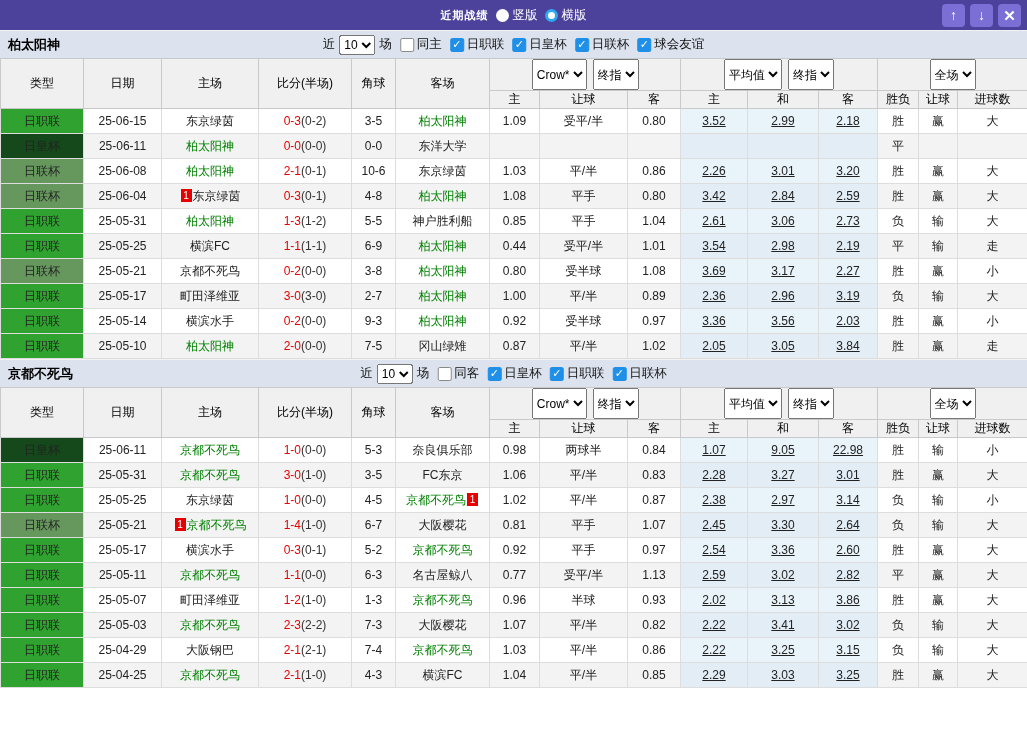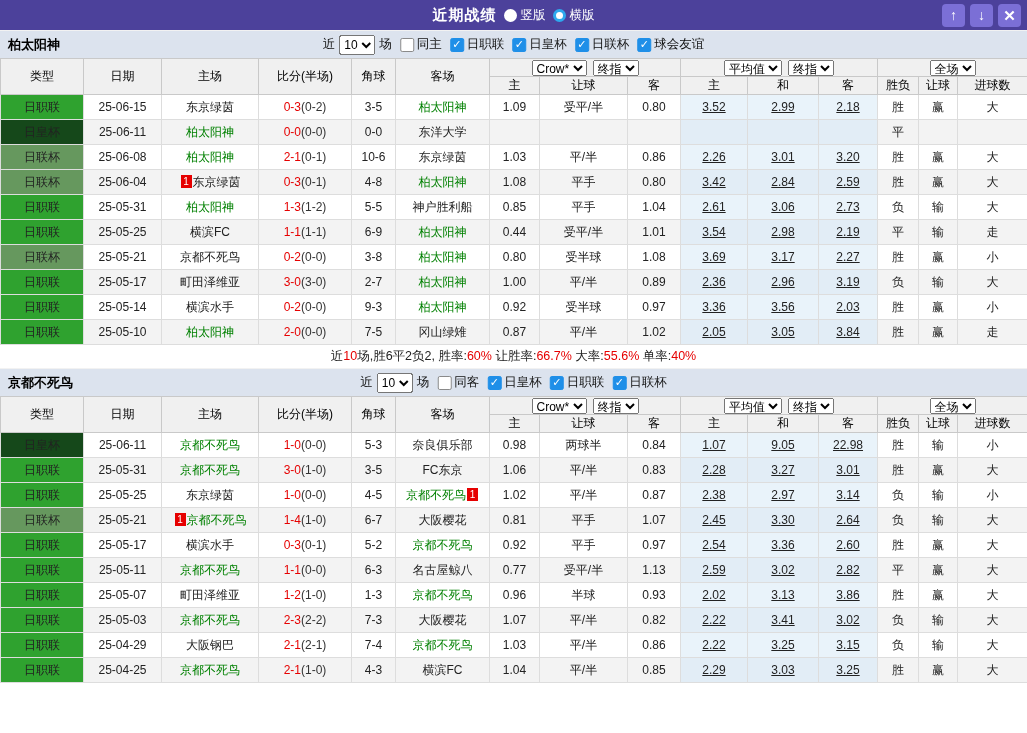--- a/index.html
+++ b/index.html
@@ -2,21 +2,21 @@
 <html style="--title-bg: #4c419b; --btn-bg: #7b6fd6; --bar-bg: #dce3ee; --hdr-bg: #f0f0f0; --cb-bg: #1f8fe8; --red: #e60000; --subj: #008000; --avg-bg: #e9f3fa;"><head>
 <meta charset="utf-8">
 <style>
   * { margin:0; padding:0; box-sizing:border-box; }
   body { font-family:"Liberation Sans", sans-serif; background:#fff; }
   .page { width:1027px; height:733px; overflow:hidden; background:#fff; position:relative; }
 
   
   .titlebar { height:30px; background:var(--title-bg,#4c419b); display:flex; align-items:center; justify-content:center; position:relative; }
   .title-group { display:flex; align-items:center; gap:7px; color:#fff; }
-  .title-text { font-weight:bold; font-size:15px; letter-spacing:1px; }
+  .title-text { font-weight:bold; font-size:11px; letter-spacing:1px; }
   .radio-item { display:flex; align-items:center; gap:4px; cursor:pointer; }
   .radio { width:13px; height:13px; border-radius:50%; background:#fff; display:inline-block; }
   .radio.sel { border:3px solid #2ea9ee; }
   .radio-label { font-size:12.5px; color:#fff; }
   .tb-buttons { position:absolute; right:6px; top:4px; display:flex; gap:5px; }
   .tb-btn { width:23px; height:23px; background:var(--btn-bg,#7b6fd6); border:none; border-radius:4px; color:#fff; font-size:14px; font-weight:bold; cursor:pointer; line-height:21px; }
   .tb-btn.close { font-size:15px; }
 
   
   .section-bar { height:28px; background:var(--bar-bg,#dce3ee); display:flex; align-items:center; position:relative; padding:0 8px; border-top:1px solid #f2f2f2; }
@@ -24,21 +24,21 @@
   .filter { position:absolute; left:50%; transform:translateX(-50%); display:flex; align-items:center; white-space:nowrap; }
   .flab { font-size:12.5px; color:#111; margin:0 1px; }
   .fsel { height:20px; font-size:12px; margin:0 3px; }
   .cb { width:14px; height:14px; display:inline-flex; align-items:center; justify-content:center; font-size:11px; color:#fff; background:#fff; border:1px solid #8a8a8a; border-radius:2px; margin:0 2px 0 7px; cursor:pointer; }
   .cb.on { background:var(--cb-bg,#1f8fe8); border-color:var(--cb-bg,#1f8fe8); }
 
   
   table.grid { border-collapse:collapse; table-layout:fixed; width:1027px; font-size:12px; }
   table.grid th { height:18px; background:var(--hdr-bg,#f0f0f0); border:1px solid #c9c9c9; font-weight:normal; color:#000; overflow:hidden; white-space:nowrap; }
   th.grp { background:var(--hdr-bg,#f0f0f0); }
-  .hsel { height:16px; font-size:12px; margin:0 3px; max-width:92px; }
+  .hsel { height:31px; font-size:12px; margin:0 3px; max-width:92px;text-align:right; }
   table.grid td { height:25px; border:1px solid #ddd; text-align:center; color:#222; overflow:hidden; white-space:nowrap; background:#fff; }
   tr.alt td { background:#f3f3f3; }
   td.avg { background:var(--avg-bg,#e9f3fa) !important;text-decoration:underline; }
   tr.alt td.avg { background:#e2edf6 !important; }
   td.type { color:#fff; border-color:#e6e6e6; }
   .sc { color:var(--red,#e60000); }
   .half { color:#333; }
   .subject { color:var(--subj,#008000); }
   .badge { display:inline-block; background:var(--red,#e60000); color:#fff; font-size:10px; min-width:11px; height:13px; line-height:13px; padding:0 1px; vertical-align:1px; margin:0 1px; }
   .res-red { color:var(--red,#e60000); }
@@ -299,21 +299,20 @@
             <td>1.02</td>
             <td class="avg">2.05</td>
             <td class="avg">3.05</td>
             <td class="avg">3.84</td>
             <td class="res-red">胜</td>
             <td class="res-red">赢</td>
             <td class="res-green">走</td>
           </tr>
         </tbody>
       </table>
-    <div class="summary"><span class="">近</span><span class="hl">10</span><span class="">场,胜6平2负2, 胜率:</span><span class="hl">60%</span><span class=""> 让胜率:</span><span class="hl">66.7%</span><span class=""> 大率:</span><span class="hl">55.6%</span><span class=""> 单率:</span><span class="hl">40%</span></div>
   </div>
 
   <div class="section">
     <div class="section-bar">
       <span class="team-name">京都不死鸟</span>
       <div class="filter">
           <span class="flab">近</span>
           <select class="fsel"><option>10</option></select>
           <span class="flab">场</span>
           <span class="cb"></span>

